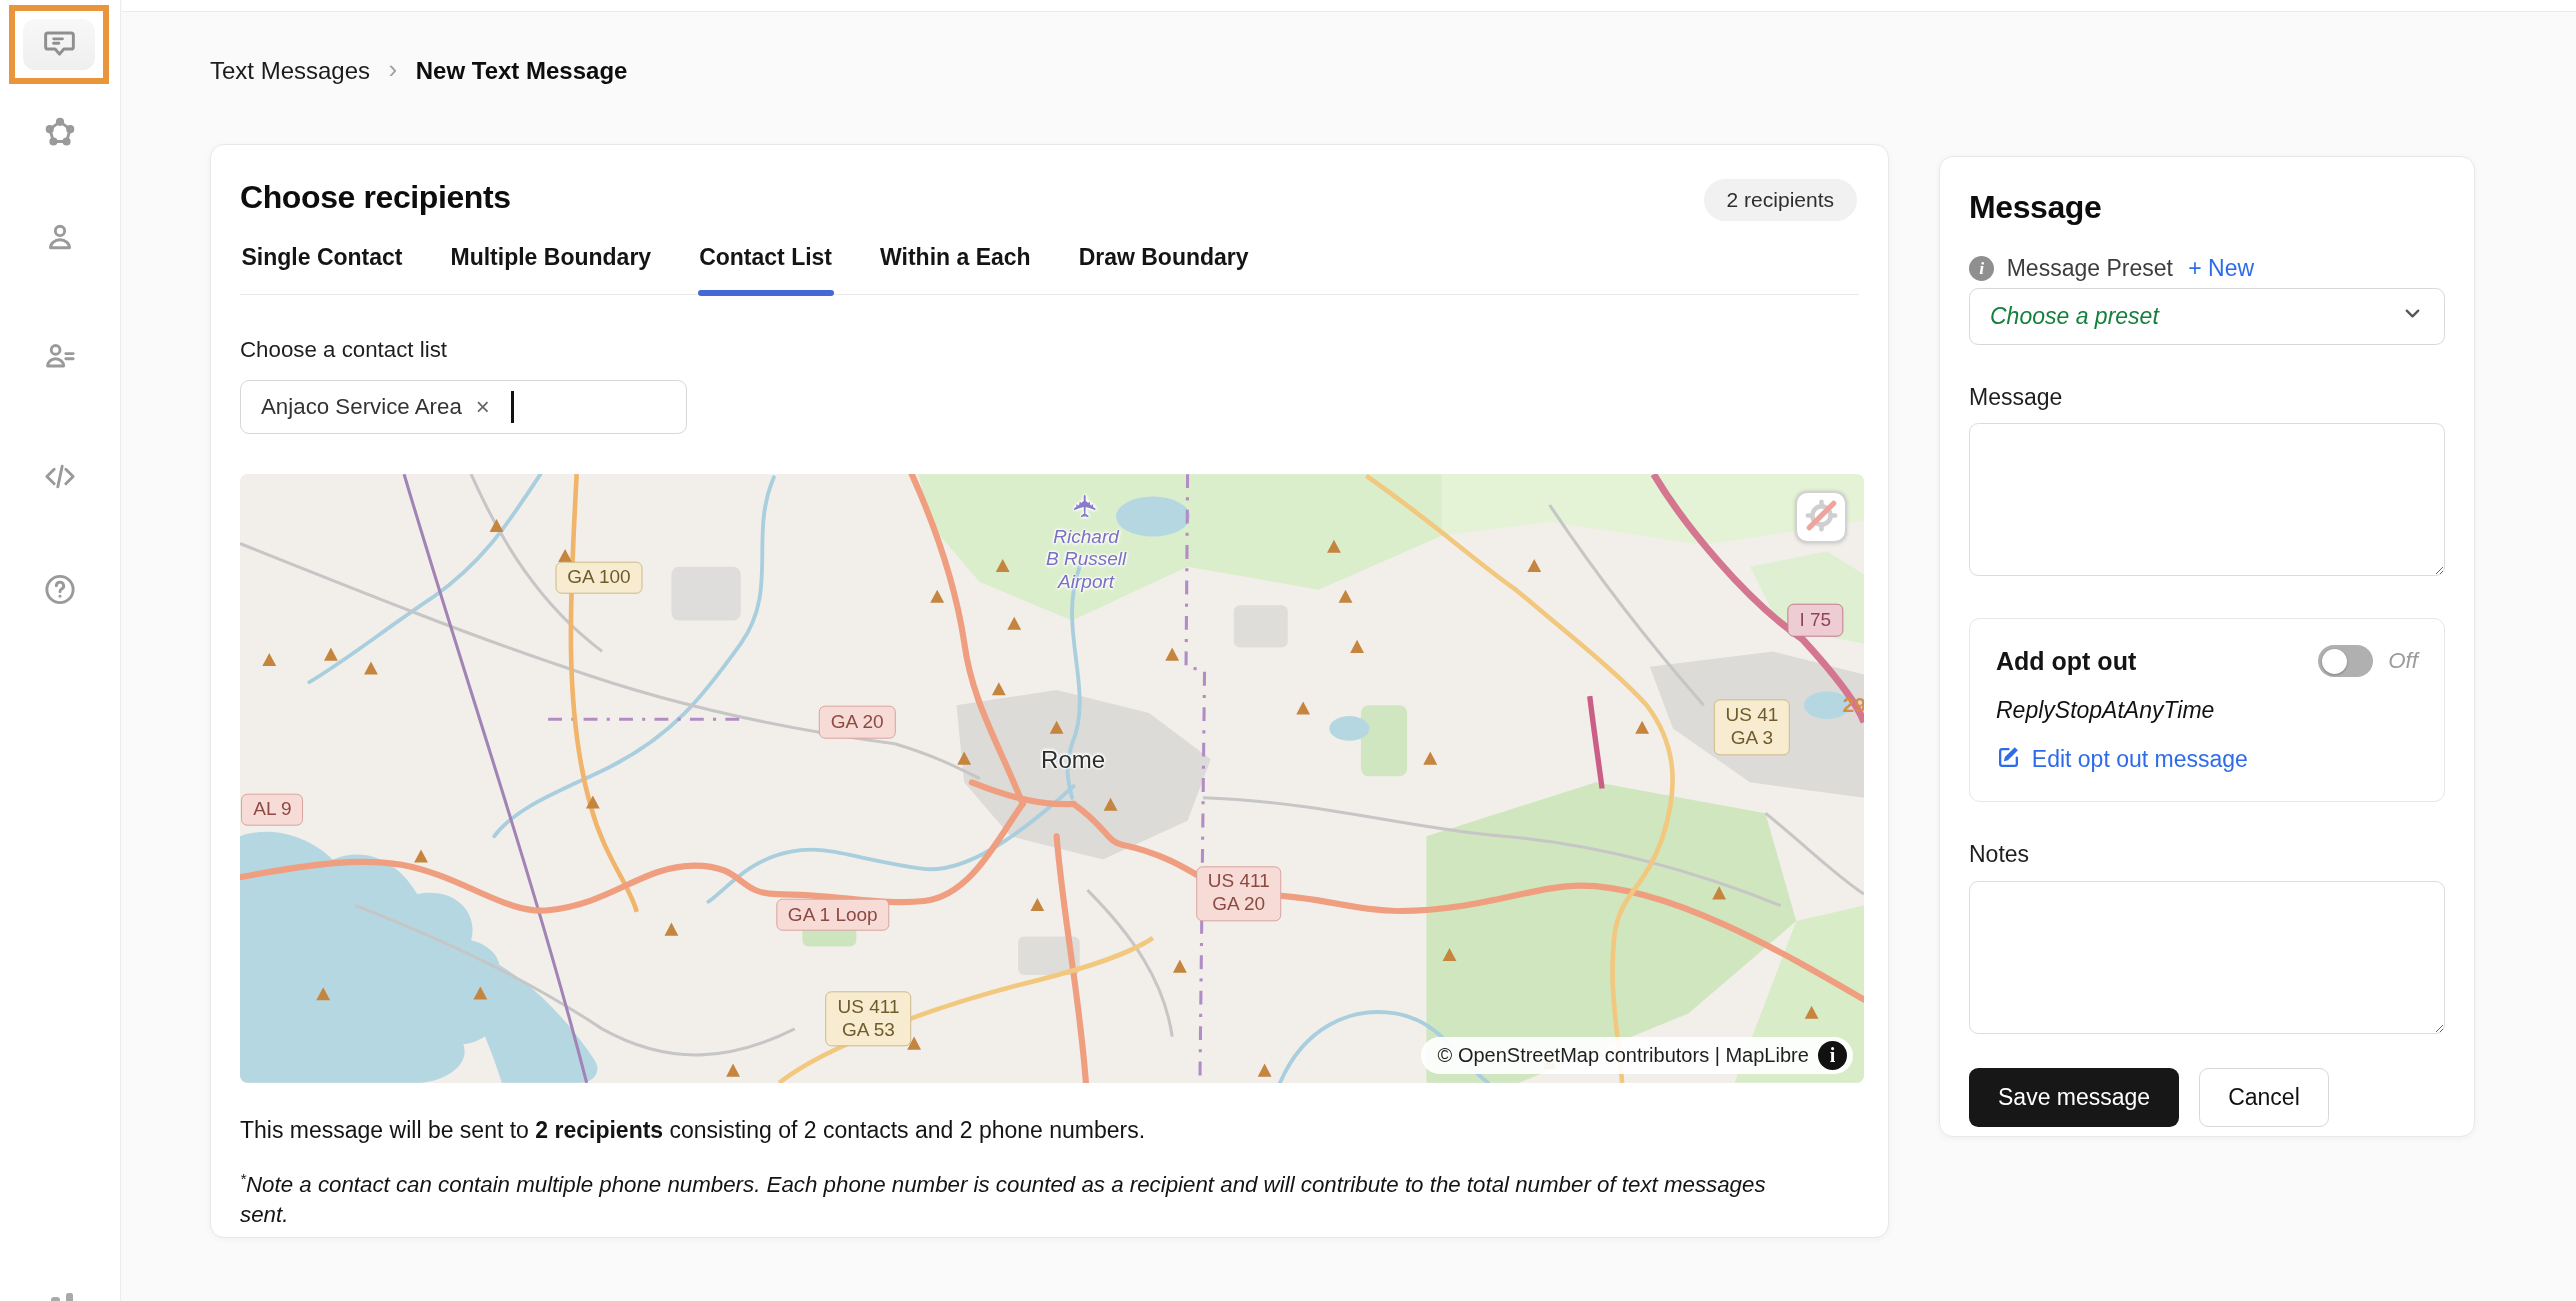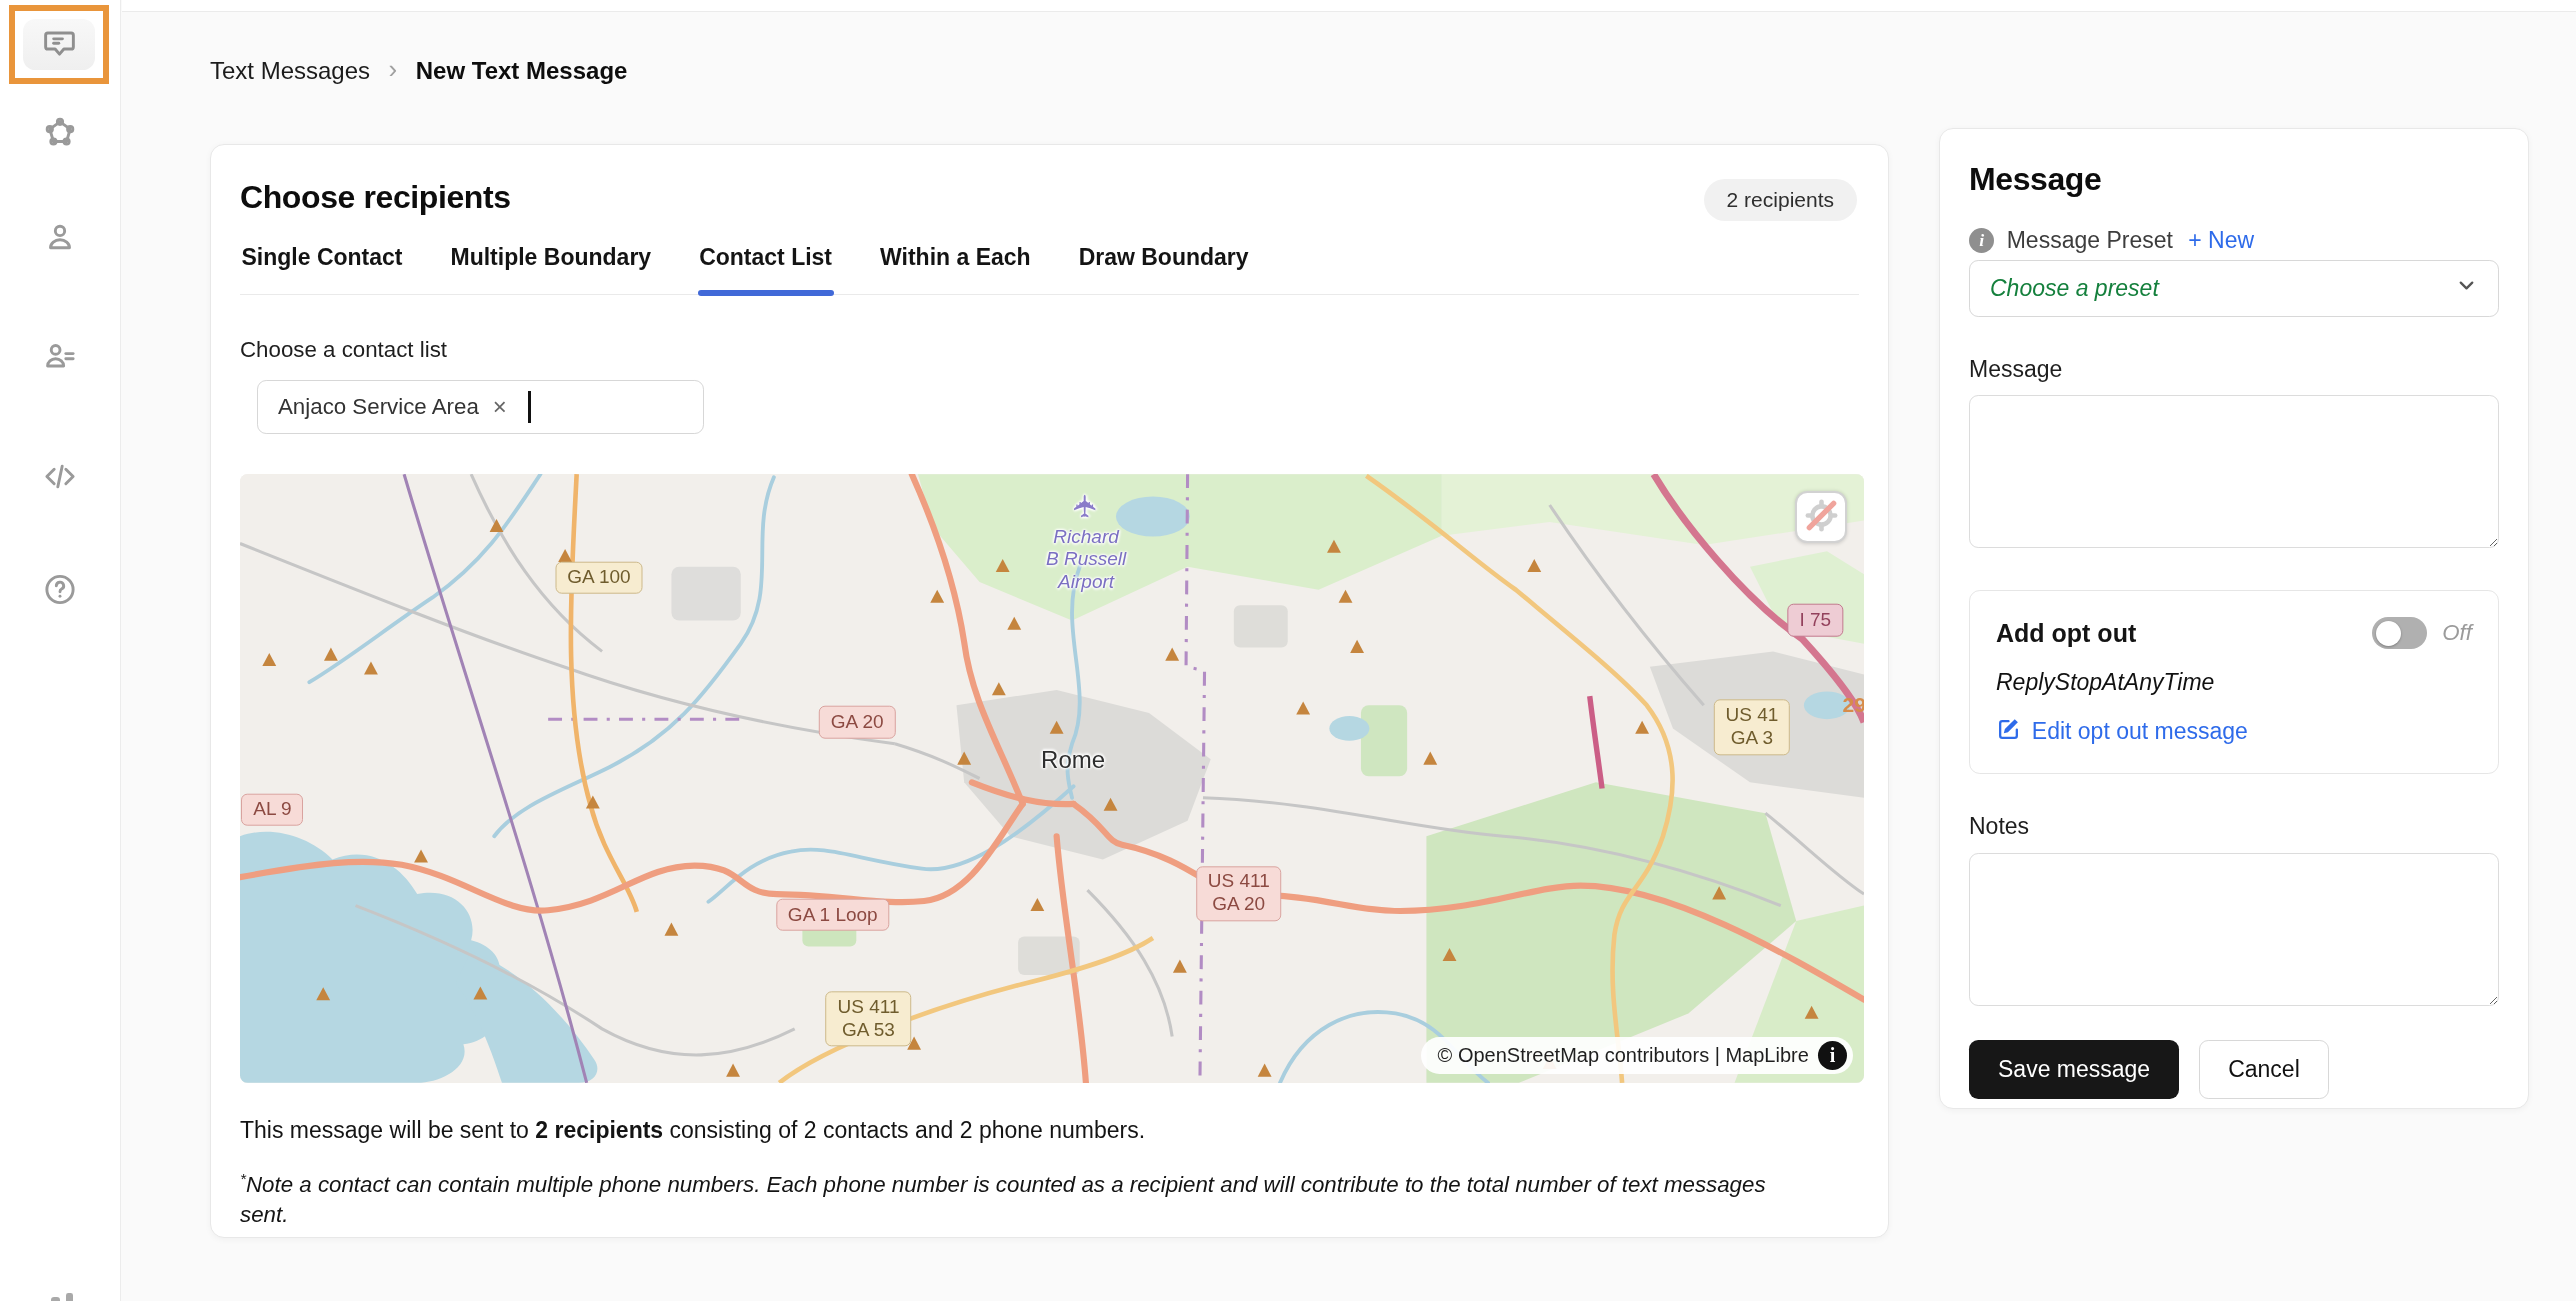--- a/index.html
+++ b/index.html
@@ -28,34 +28,34 @@
   .breadcrumb{position:absolute;left:210px;top:57px;display:flex;align-items:center;gap:18.5px;
     font-size:24px;}
   .crumb-parent{color:#1c1c1c;}
   .crumb-sep{color:#a0a0a0;font-size:26px;margin-top:-3.1px;}
   .crumb-current{font-weight:700;color:#0d0d0d;}
 
   
   .card{position:absolute;background:#fff;border:1.5px solid #e8e8e8;border-radius:14px;
     box-shadow:0 1.5px 6.2px rgba(0,0,0,.04);}
   .card-recipients{left:210px;top:144px;width:1679px;height:1094px;padding:34px 29px 0 29px;}
-  .card-message{left:1939px;top:128px;width:590px;height:981px;padding:32px 29px 31px 29px;}
+  .card-message{left:1939px;top:156px;width:536px;height:981px;padding:32px 29px 31px 29px;}
 
   .card-title{font-size:32px;font-weight:700;letter-spacing:-0.4px;color:#0d0d0d;}
   .badge{position:absolute;right:31px;top:34px;background:#f1f1f1;border-radius:770px;
     padding:9.2px 23px;font-size:21px;color:#2e2e2e;}
 
   .tabs{display:flex;gap:45px;margin-top:28px;border-bottom:1.5px solid #eaeaea;}
   .tab{font-size:23px;font-weight:700;color:#141414;padding:0 1.5px 23px 1.5px;position:relative;cursor:pointer;white-space:nowrap;}
   .tab.active::after{content:"";position:absolute;left:0;right:0;bottom:-1.5px;height:5.4px;
     background:#4169d8;border-radius:3.1px;}
 
   .field-label{margin-top:42px;font-size:22.3px;color:#1e1e1e;}
   .chip-input{margin-top:17px;width:447px;height:54px;border:1.5px solid #d7d7d7;border-radius:9.2px;
-    display:flex;align-items:center;padding:0 20px;background:#fff;margin-left:17px;}
+    display:flex;align-items:center;padding:0 20px;background:#fff;}
   .chip-text{font-size:22.3px;color:#333;}
   .chip-x{font-size:24px;color:#666;margin-left:14px;cursor:pointer;line-height:1;}
   .caret{width:2.3px;height:32px;background:#111;margin-left:21.6px;}
 
   
   .map{margin-top:40px;width:1624px;height:609px;border-radius:7.7px;overflow:hidden;
     position:relative;background:#f2efeb;}
   .map svg.base{position:absolute;left:0;top:0;}
   .map-labels{position:absolute;inset:0;}
   .map-label{position:absolute;transform:translate(-50%,-50%);text-align:center;

